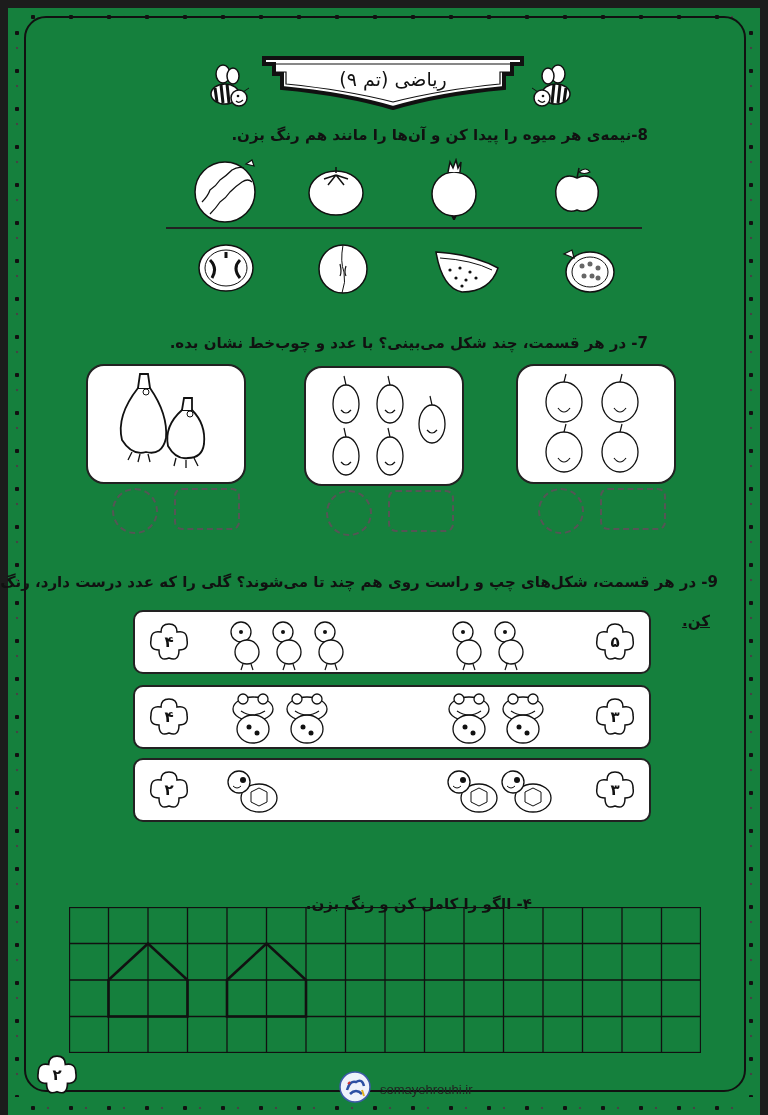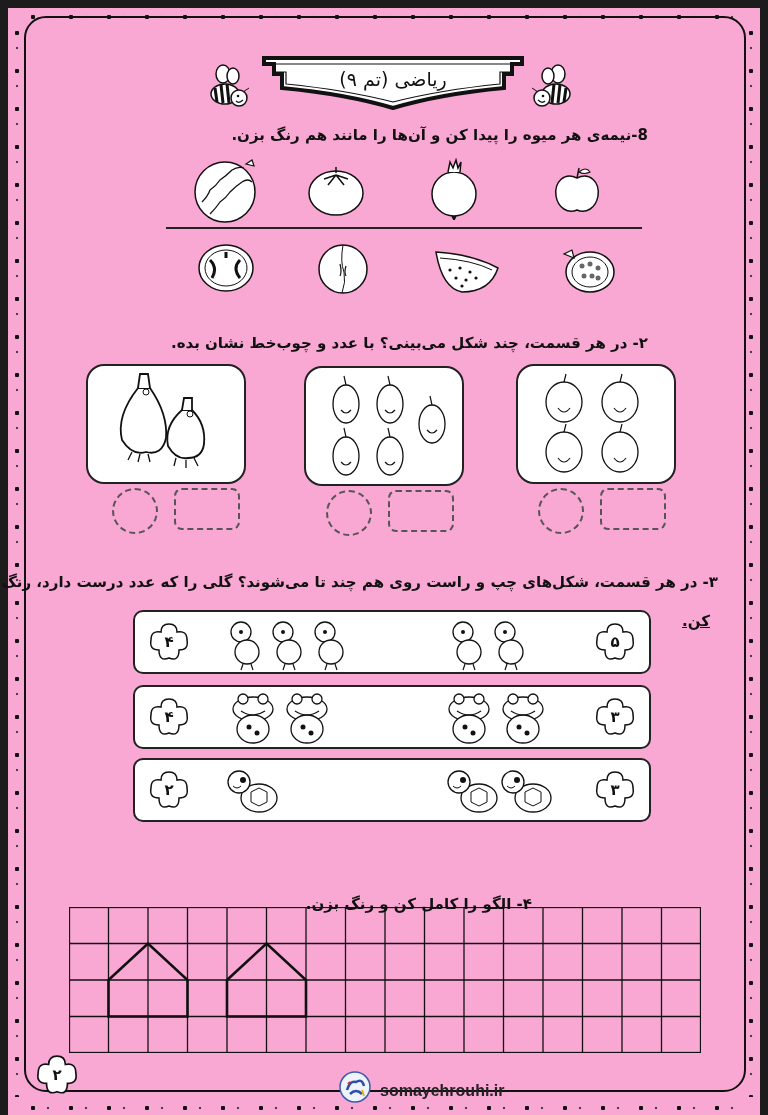--- a/index.html
+++ b/index.html
@@ -1,20 +1,20 @@
 <!DOCTYPE html>
 <html><head>
 <meta charset="utf-8">
 <style>
   * { box-sizing: border-box; margin: 0; padding: 0; }
   html, body { width: 768px; height: 1115px; background: #1c1c1c; overflow: hidden; }
   body { font-family: "DejaVu Sans", sans-serif; position: relative; }
   .page {
     position: absolute; left: 8px; top: 8px; width: 752px; height: 1107px;
-    background: #f9a8d4;
+    background: #15803d;
   }
   
   .deco-strip { position: absolute; background-repeat: repeat; }
   .deco-top, .deco-bottom {
     left: 18px; right: 18px; height: 14px;
     background-image: radial-gradient(circle at 7px 7px, #111 2px, transparent 2.5px),
                       radial-gradient(circle at 22px 7px, #444 1.2px, transparent 1.6px);
     background-size: 38px 14px;
   }
   .deco-top { top: 2px; }
@@ -63,23 +63,22 @@
   .flower { position: absolute; width: 44px; height: 44px; }
   .flower-num {
     position: absolute; inset: 0; display: flex; align-items: center; justify-content: center;
     font-weight: bold; font-size: 15px; color: #111; font-family: "DejaVu Sans", sans-serif;
   }
   .animal { position: absolute; }
   .grid {
     position: absolute; left: 61px; top: 899px; width: 632px; height: 146px;
   }
   .footer-text {
-    position: absolute; left: 372px; top: 1074px; font-size: 16px; color: #222;
+    position: absolute; left: 372px; top: 1074px; font-size: 13px; color: #222;
     font-family: "Liberation Sans", sans-serif;
-    font-weight: bold;
   }
   .logo { position: absolute; left: 330px; top: 1062px; width: 34px; height: 34px; }
   .page-flower { position: absolute; left: 26px; top: 1044px; width: 46px; height: 46px; }
 </style>
 </head>
 <body>
 
 <div class="page">
   <div class="deco-strip deco-top"></div>
   <div class="deco-strip deco-bottom"></div>
@@ -171,21 +170,21 @@
     <circle cx="27" cy="27" r="24" fill="#fff" stroke="#111" stroke-width="1.5"></circle>
     <path d="M27 3 Q24 20 28 30 Q30 40 26 51" fill="none" stroke="#111" stroke-width="1"></path>
     <path d="M24 22 Q26 30 24 34 M30 24 Q28 30 30 34" stroke="#111" stroke-width="1.2" fill="none"></path>
   </svg>
   <svg class="fruit" style="left:188px; top:234px;" width="60" height="52" viewBox="0 0 60 52">
     <ellipse cx="30" cy="26" rx="27" ry="23" fill="#fff" stroke="#111" stroke-width="1.5"></ellipse>
     <ellipse cx="30" cy="26" rx="21" ry="18" fill="#fff" stroke="#111" stroke-width="1"></ellipse>
     <path d="M14 18 Q22 26 16 36 M44 18 Q36 26 44 36 M30 10 L30 16" stroke="#111" stroke-width="3" fill="none"></path>
   </svg>
 
-  <div class="question" style="right:112px; top:326px;">۲- در هر قسمت، چند شکل می‌بینی؟ با عدد و چوب‌خط نشان بده.</div>
+  <div class="question" style="right:112px; top:326px;">7- در هر قسمت، چند شکل می‌بینی؟ با عدد و چوب‌خط نشان بده.</div>
 
   <div class="count-box" style="left:508px; top:356px; width:160px; height:120px;">
     <svg width="160" height="120" viewBox="0 0 160 120">
       <g fill="#fff" stroke="#111" stroke-width="1.3">
         <ellipse cx="46" cy="36" rx="18" ry="20"></ellipse>
           <ellipse cx="102" cy="36" rx="18" ry="20"></ellipse>
         <ellipse cx="46" cy="86" rx="18" ry="20"></ellipse>
           <ellipse cx="102" cy="86" rx="18" ry="20"></ellipse>
       </g>
       <g stroke="#111" stroke-width="1.2" fill="none">
@@ -229,21 +228,21 @@
       <g stroke="#111" stroke-width="1.3" fill="none">
         <path d="M44 86 L40 94 M52 88 L50 96 M60 88 L62 96 M88 92 L86 100 M98 94 L98 102 M106 92 L110 100"></path>
       </g>
       <circle cx="58" cy="26" r="3" fill="#fff" stroke="#111"></circle>
       <circle cx="102" cy="48" r="3" fill="#fff" stroke="#111"></circle>
     </svg>
   </div>
   <div class="dash-rect" style="left:166px; top:480px;"></div>
   <div class="dash-circle" style="left:104px; top:480px;"></div>
 
-  <div class="question" style="right:42px; top:565px;">۳- در هر قسمت، شکل‌های چپ و راست روی هم چند تا می‌شوند؟ گلی را که عدد درست دارد، رنگ</div>
+  <div class="question" style="right:42px; top:565px;">9- در هر قسمت، شکل‌های چپ و راست روی هم چند تا می‌شوند؟ گلی را که عدد درست دارد، رنگ</div>
   <div class="question" style="right:50px; top:604px;text-decoration:underline;">کن.</div>
 
   <div class="compare-row" style="top:602px; height:64px;">
     <svg class="flower" style="left:12px; top:8px;" viewBox="0 0 44 44">
       <path d="M22 4 Q30 4 30 12 Q40 10 40 20 Q42 30 32 30 Q32 42 22 38 Q12 42 12 30 Q2 30 4 20 Q4 10 14 12 Q14 4 22 4 Z" fill="#fff" stroke="#111" stroke-width="1.5"></path>
     </svg>
     <div class="flower-num" style="left:12px; top:8px; width:44px; height:44px;">۴</div>
     <svg class="animal" style="left:88px; top:6px;" width="130" height="54" viewBox="0 0 130 54">
       <g fill="#fff" stroke="#111" stroke-width="1.3">
         <circle cx="18" cy="14" r="10"></circle>

